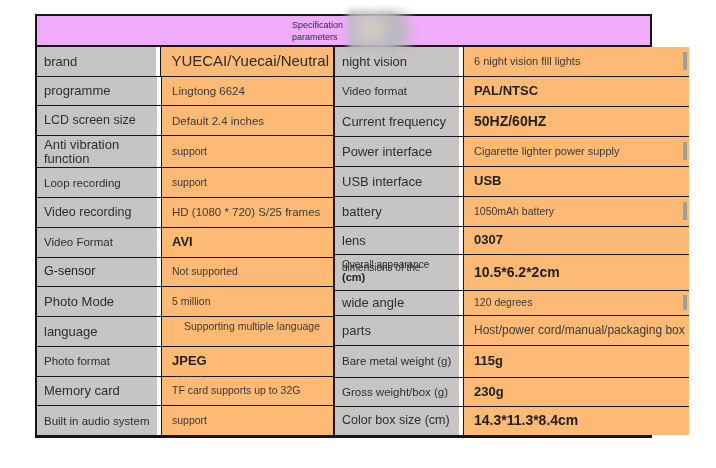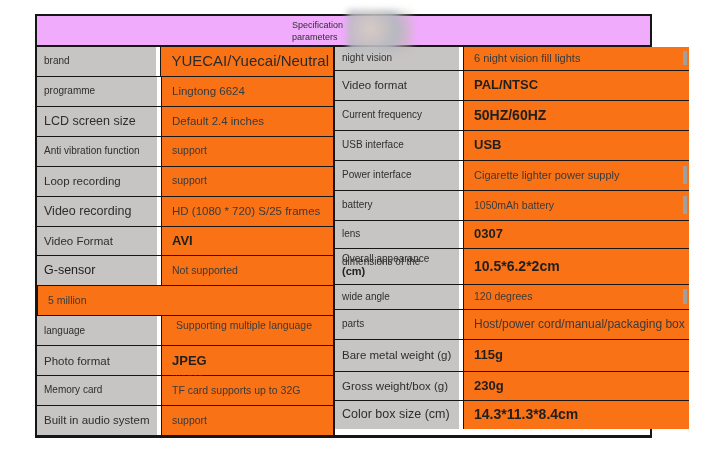--- a/index.html
+++ b/index.html
@@ -25,26 +25,26 @@
   .half.right { flex:1; }
 
   .row { display:flex; border-bottom:1px solid #161616; }
   .half.left .row { flex:1; }
   .row:last-child { border-bottom:none; }
 
   .lc { background:linear-gradient(to right, #c7c5c3 calc(100% - 4px), #ffffff calc(100% - 4px));
         display:flex; align-items:center; padding:2px 6px 2px 7px; color:#2e2e2e; line-height:1.05; }
   .half.left  .lc { width:124px; }
   .half.right .lc { width:128px; }
-  .vc { flex:1; border-left:1.5px solid #161616; background:#f97316; position:relative;
+  .vc { flex:1; border-left:1.5px solid #161616; background:#fdba74; position:relative;
         display:flex; align-items:center; padding:2px 4px 2px 10px; color:#3a3a3a;
         font-size:10.5px; line-height:1.1; }
 
   
-  .ls { font-size:10px; }
+  .ls { font-size:13px; }
   .lm { font-size:11.5px; }
   .ll { font-size:12.5px; }
   .lb { font-size:12.5px; font-weight:400; color:#222; }
 
   
   .v-brand { font-size:15px; color:#2b2b2b; }
   .v11 { font-size:11px; }
   .v115 { font-size:11.5px; }
   .v12 { font-size:12px; }
   .vb  { font-weight:700; font-size:13px; color:#1f1f1f; }
@@ -52,21 +52,21 @@
 
   .nowrap { white-space:nowrap; overflow:visible; z-index:4; }
 
   
   .ovl { position:relative; width:100%; height:26px; }
   .ovl .l1 { position:absolute; left:0; top:0;  font-size:10px; color:#2e2e2e; white-space:nowrap; }
   .ovl .l2 { position:absolute; left:0; top:3px; font-size:10px; color:#2e2e2e; white-space:nowrap; }
   .ovl .l3 { position:absolute; left:0; top:12px; font-size:11px; font-weight:700; color:#222; }
 
   .lang-val { position:relative; width:100%; height:18px; }
-  .lang-val .l1 { position:absolute; left:4px; top:-2px; font-size:10.5px; white-space:nowrap; }
+  .lang-val .l1 { position:absolute; left:12px; top:-2px; font-size:10.5px; white-space:nowrap; }
   .lang-val .l2 { position:absolute; left:0; top:5px;  font-size:10.5px;margin-top:40px; }
 
   .mark { position:absolute; right:2px; top:18%; width:4px; height:62%; background:#9f9f9f; }
 </style>
 </head>
 <body>
 
 <div class="stage">
   <div class="spec-table">
 
@@ -107,20 +107,21 @@
         </div>
         <div class="row">
           <div class="lc lm">Video Format</div>
           <div class="vc vb">AVI</div>
         </div>
         <div class="row">
           <div class="lc lb">G-sensor</div>
           <div class="vc">Not supported</div>
         </div>
         <div class="row">
+          <div class="lc ls">Photo Mode</div>
           <div class="vc">5 million</div>
         </div>
         <div class="row">
           <div class="lc ls">language</div>
           <div class="vc">
             <div class="lang-val">
               <span class="l1">Supporting multiple language</span>
               <span class="l2">modes</span>
             </div>
           </div>
@@ -133,45 +134,45 @@
           <div class="lc ls">Memory card</div>
           <div class="vc">TF card supports up to 32G</div>
         </div>
         <div class="row">
           <div class="lc lm">Built in audio system</div>
           <div class="vc">support</div>
         </div>
       </div>
 
       <div class="half right">
-        <div class="row" style="height:24px">
+        <div class="row" style="height:30px">
           <div class="lc ls">night vision</div>
           <div class="vc v11">
             <span>6 night vision fill lights</span>
             <span class="mark"></span>
           </div>
         </div>
         <div class="row" style="height:30px">
           <div class="lc lm">Video format</div>
           <div class="vc vb">PAL/NTSC</div>
         </div>
         <div class="row" style="height:30px">
           <div class="lc ls">Current frequency</div>
           <div class="vc vbx">50HZ/60HZ</div>
         </div>
         <div class="row" style="height:30px">
-          <div class="lc ls">USB interface</div>
-          <div class="vc vb">USB</div>
-        </div>
-        <div class="row" style="height:30px">
           <div class="lc ls">Power interface</div>
           <div class="vc v11">
             <span>Cigarette lighter power supply</span>
             <span class="mark"></span>
           </div>
+        </div>
+        <div class="row" style="height:30px">
+          <div class="lc ls">USB interface</div>
+          <div class="vc vb">USB</div>
         </div>
         <div class="row" style="height:30px">
           <div class="lc ls">battery</div>
           <div class="vc">
             <span>1050mAh battery</span>
             <span class="mark"></span>
           </div>
         </div>
         <div class="row" style="height:28px">
           <div class="lc ls">lens</div>

